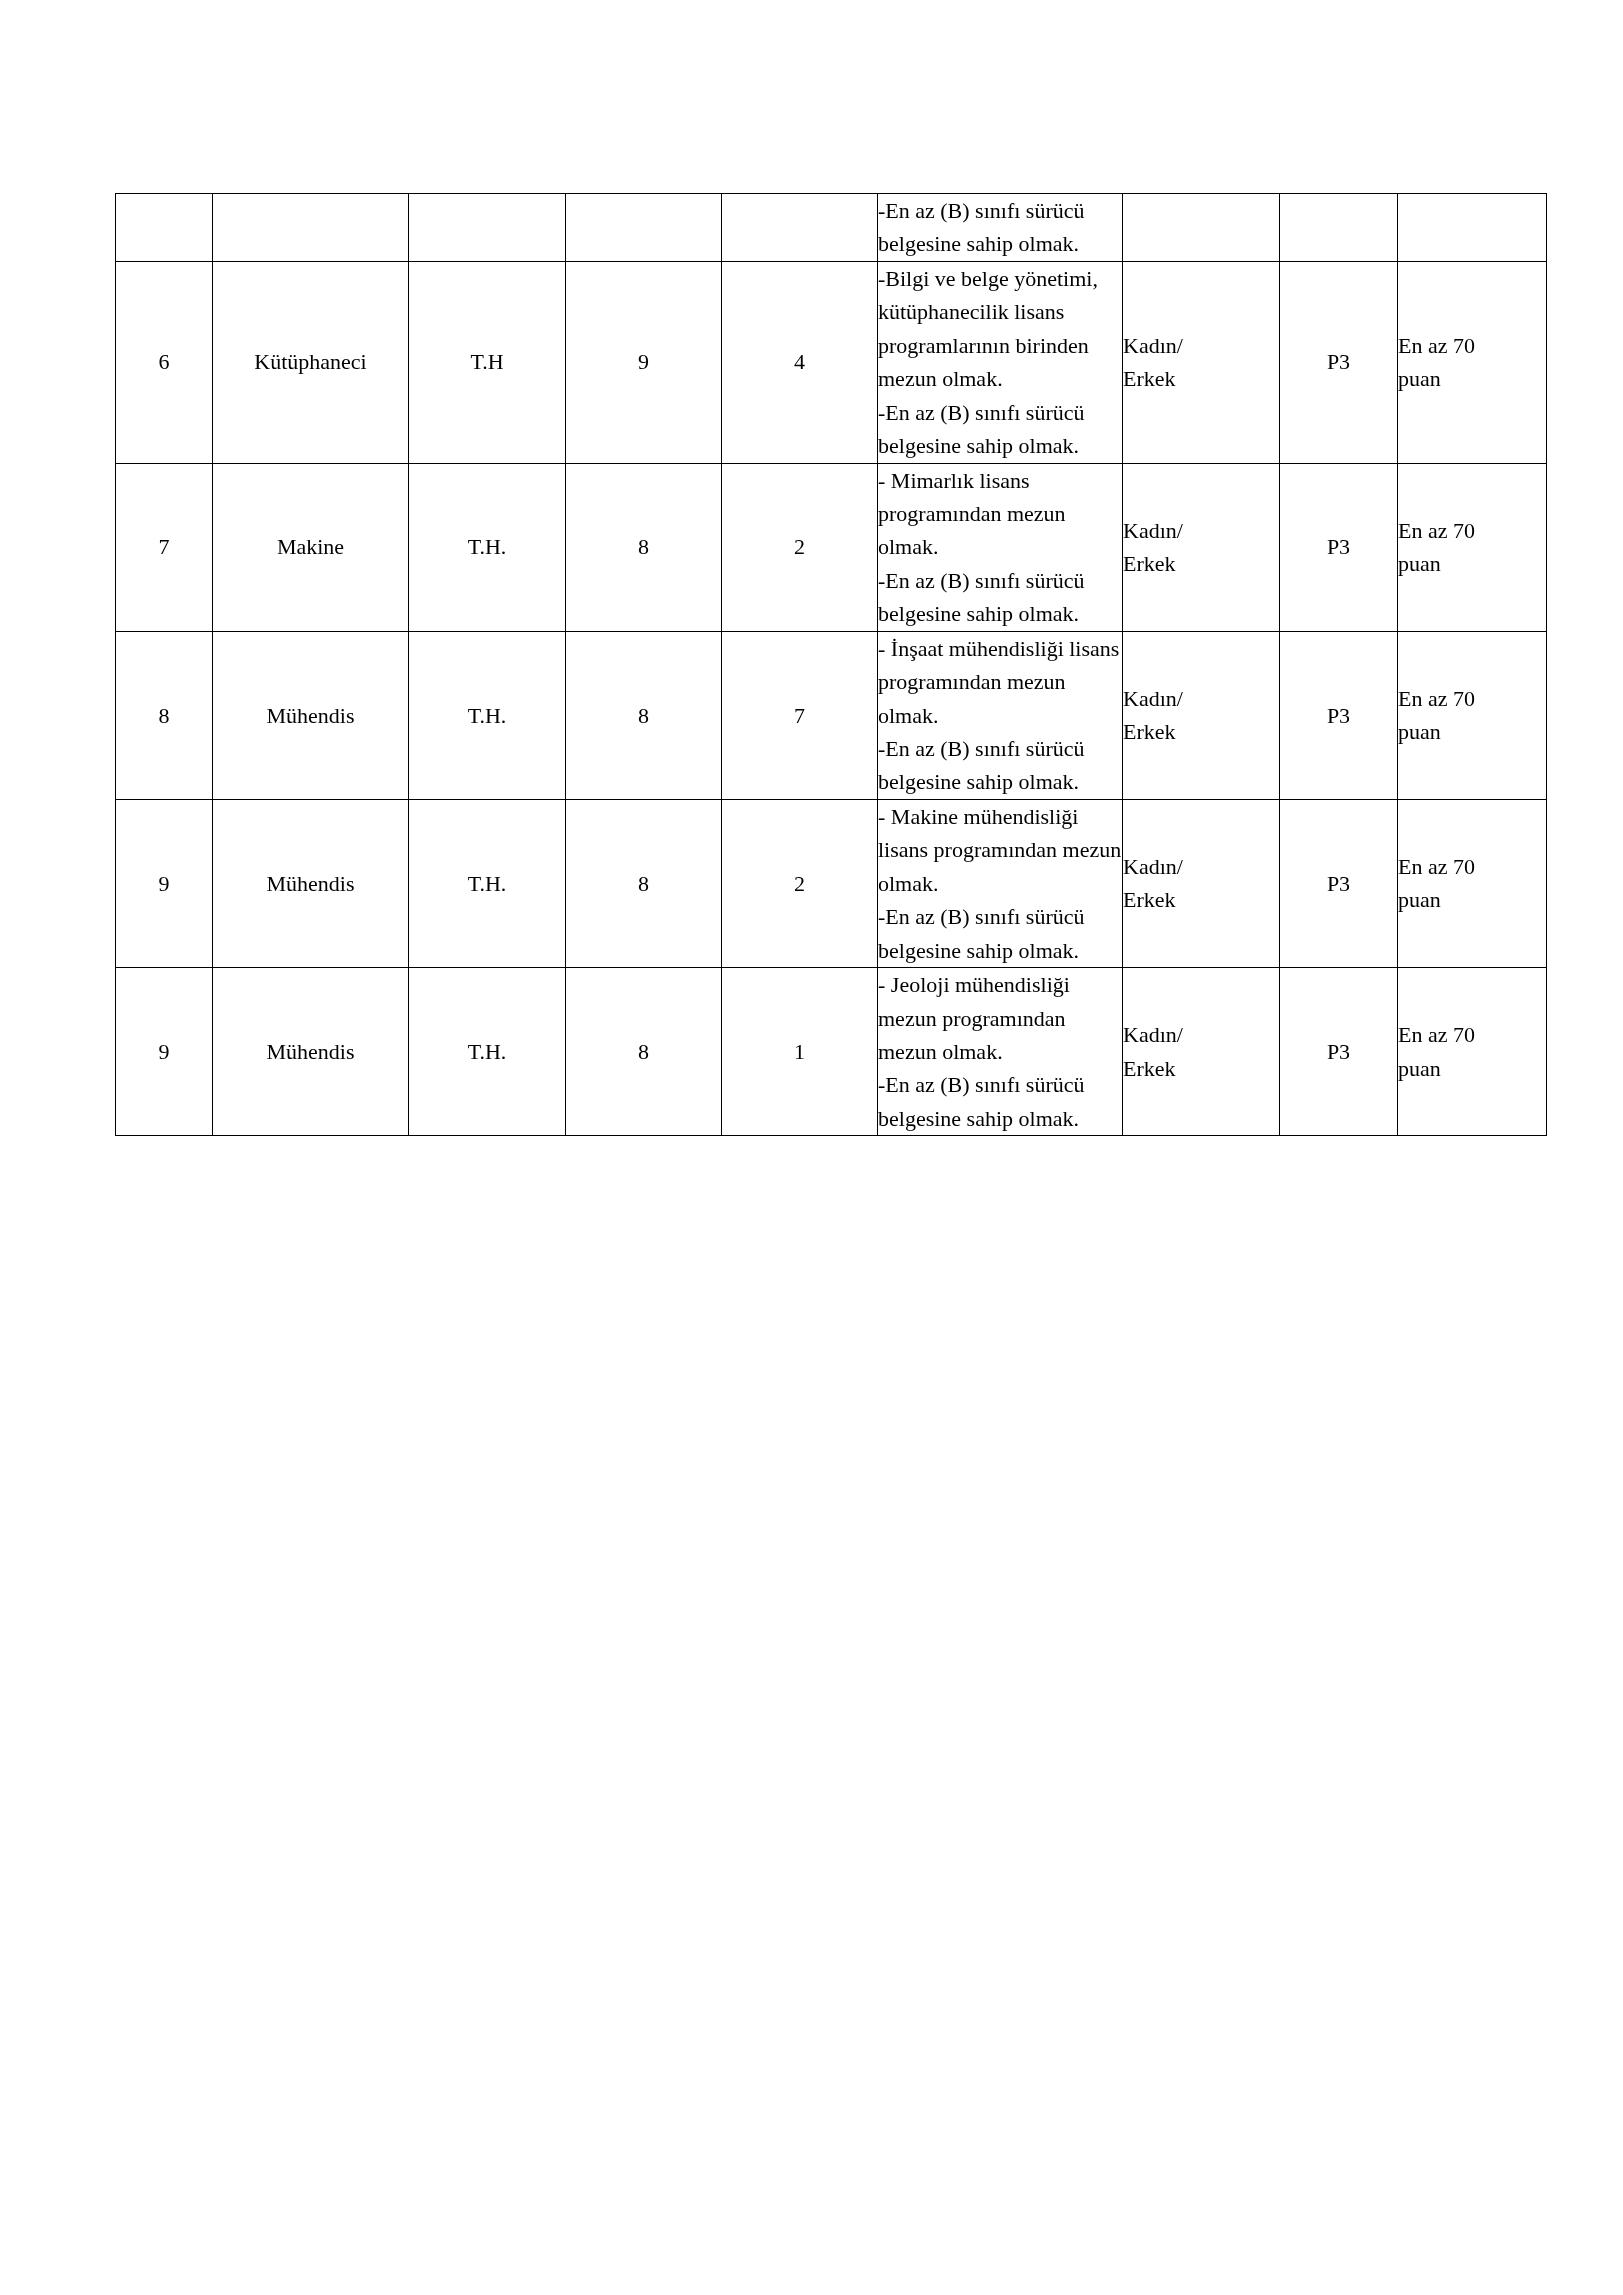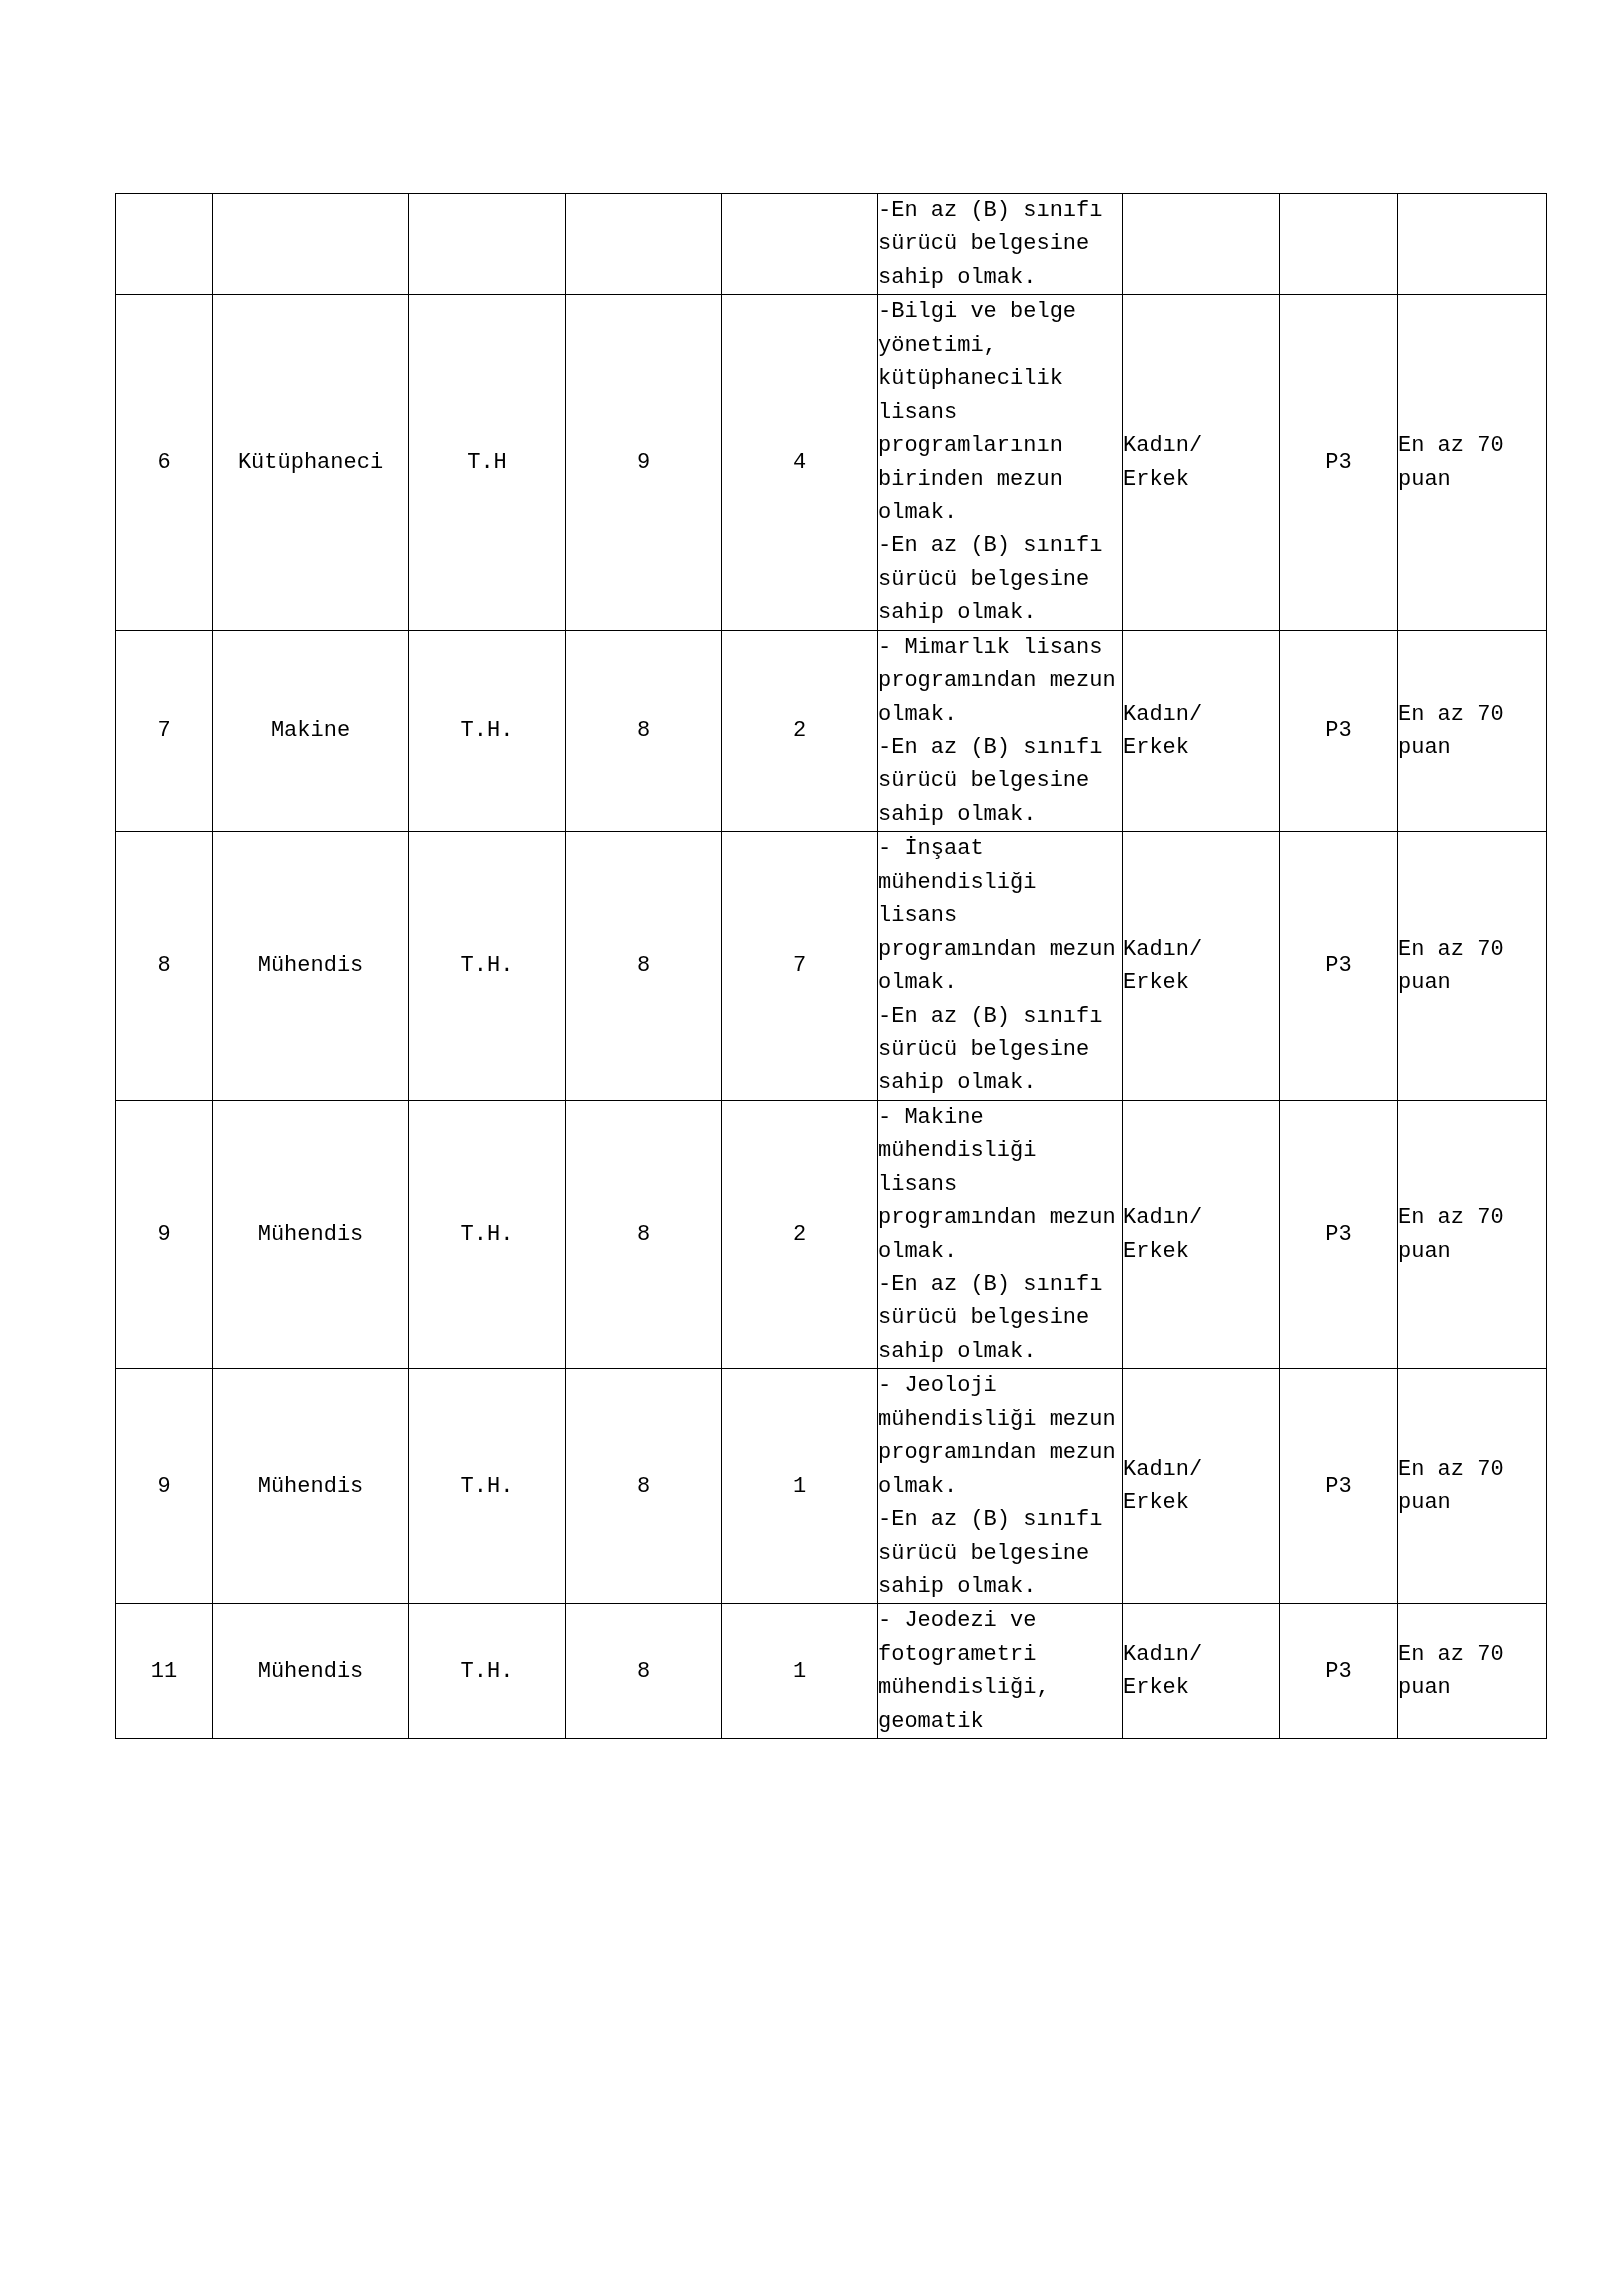--- a/index.html
+++ b/index.html
@@ -28,21 +28,20 @@
     position: absolute;
     left: 115px;
     top: 193px;
     width: 1430px;
   }
   table.req-table {
     border-collapse: collapse;
     table-layout: fixed;
     width: 1430px;
     border: 0;
-    font-family: Liberation Mono, monospace;
   }
   table.req-table td {
     border: 1.3px solid #000000;
     vertical-align: middle;
     padding: 0;
     font-size: 22px;
     line-height: 1.52;
     color: #000000;
     overflow: hidden;
   }
@@ -173,31 +172,18 @@
           <td class="cell-center">1</td>
           <td class="cell-req">- Jeoloji mühendisliği mezun programından mezun olmak.
 -En az (B) sınıfı sürücü belgesine sahip olmak.</td>
           <td class="cell-gender">Kadın/
 Erkek</td>
           <td class="cell-center">P3</td>
           <td class="cell-score">En az 70
 puan</td>
         </tr>
 
-        <tr>
-          <td class="cell-center">11</td>
-          <td class="cell-center">Mühendis</td>
-          <td class="cell-center">T.H.</td>
-          <td class="cell-center">8</td>
-          <td class="cell-center">1</td>
-          <td class="cell-req">- Jeodezi ve fotogrametri mühendisliği, geomatik</td>
-          <td class="cell-gender">Kadın/
-Erkek</td>
-          <td class="cell-center">P3</td>
-          <td class="cell-score">En az 70
-puan</td>
-        </tr>
 
       </tbody>
     </table>
   </div>
 </div>
 
 
 </body></html>

